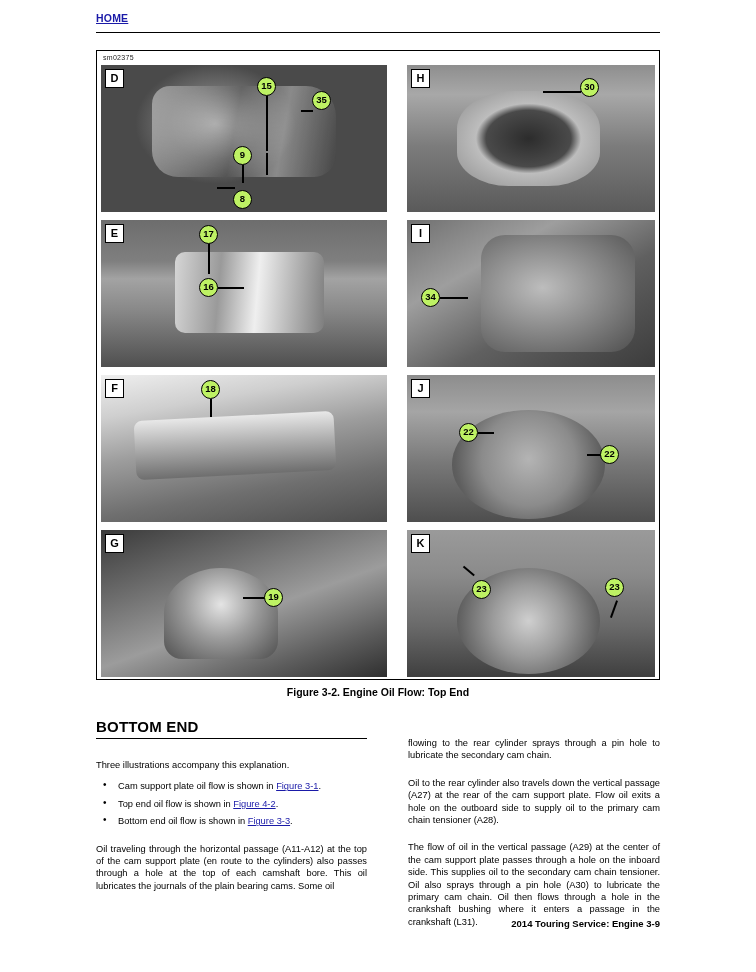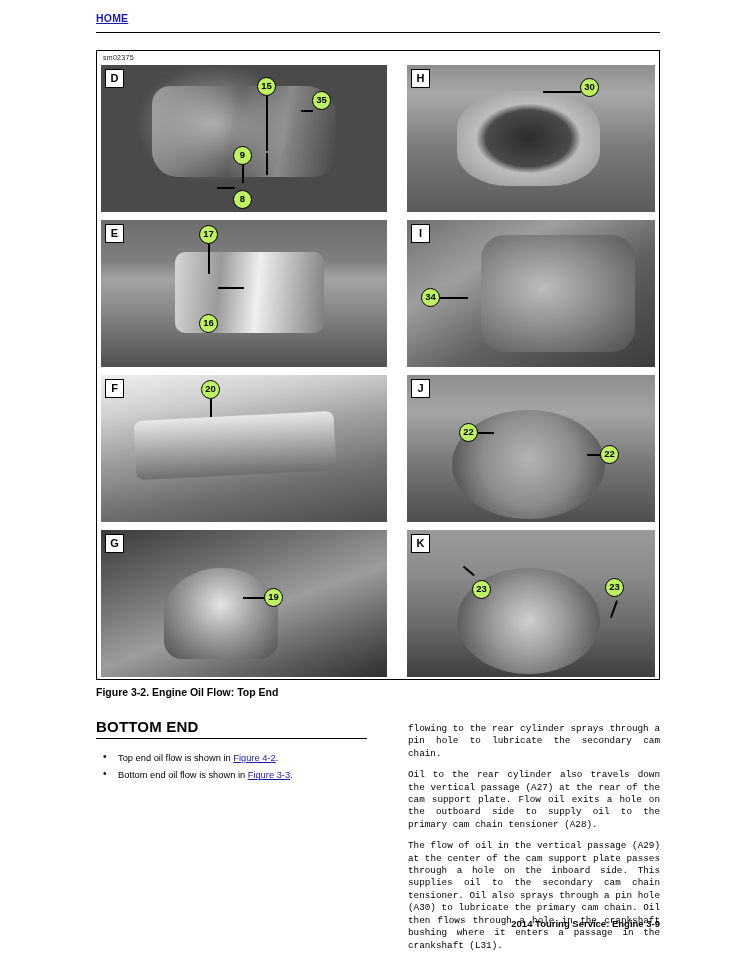--- a/index.html
+++ b/index.html
@@ -226,20 +226,21 @@
     left: 20%; top: 26%;
     width: 58%; height: 72%;
     background: radial-gradient(circle at 50% 50%, #cfcfcf 0%, #9b9b9b 40%, #5e5e5e 80%);
     border-radius: 50%;
   }
   .fig-caption {
     position: absolute;
     left: 96px;
     top: 686px;
     width: 564px;
+    text-align: center;
     font-size: 10.5px;
     font-weight: 700;
   }
   
   .section-title {
     position: absolute;
     left: 96px;
     top: 718px;
     font-size: 15px;
     font-weight: 700;
@@ -265,22 +266,21 @@
   .col-right {
     position: absolute;
     left: 408px;
     top: 722px;
     width: 252px;
     font-size: 9.3px;
     line-height: 12.4px;
     text-align: justify;
   }
   .col-left p, .col-right p {
-    margin: 1px 0 9px 0;
-    font-family: Liberation Mono, monospace;
+    margin: 15px 0 9px 0;
   }
   ul.bullets {
     margin: 8px 0 9px 0;
     padding: 0;
     list-style: none;
   }
   ul.bullets li {
     position: relative;
     padding-left: 22px;
     margin-bottom: 5px;
@@ -338,35 +338,35 @@
         <div class="panel-label">H</div>
         <div class="callout" style="left:173px; top:13px;">30</div>
         <div class="leader" style="left:136px; top:26px; width:38px; height:1.5px;"></div>
       </div>
 
       <div class="cell cellL row2">
         <div class="photo pE"></div>
         <div class="panel-label">E</div>
         <div class="callout" style="left:98px; top:5px;">17</div>
         <div class="leader" style="left:107px; top:24px; width:1.5px; height:30px;"></div>
-        <div class="callout" style="left:98px; top:58px;margin-top:36px;">16</div>
+        <div class="callout" style="left:98px; top:58px;">16</div>
         <div class="leader" style="left:117px; top:67px; width:26px; height:1.5px;"></div>
       </div>
 
       <div class="cell cellR row2">
         <div class="photo pI"></div>
         <div class="panel-label">I</div>
         <div class="callout" style="left:14px; top:68px;">34</div>
         <div class="leader" style="left:33px; top:77px; width:28px; height:1.5px;"></div>
       </div>
 
       <div class="cell cellL row3">
         <div class="photo pF"></div>
         <div class="panel-label">F</div>
-        <div class="callout" style="left:100px; top:5px;">20</div>
+        <div class="callout" style="left:100px; top:5px;">18</div>
         <div class="leader" style="left:109px; top:24px; width:1.5px; height:18px;"></div>
       </div>
 
       <div class="cell cellR row3">
         <div class="photo pJ"></div>
         <div class="panel-label">J</div>
         <div class="callout" style="left:52px; top:48px;">22</div>
         <div class="leader" style="left:71px; top:57px; width:16px; height:1.5px;"></div>
         <div class="callout" style="left:193px; top:70px;">22</div>
         <div class="leader" style="left:180px; top:79px; width:14px; height:1.5px;"></div>
@@ -390,24 +390,27 @@
 
     </div>
   </div>
 
   <div class="fig-caption">Figure 3-2. Engine Oil Flow: Top End</div>
 
   <div class="section-title">BOTTOM END</div>
   <div class="title-rule"></div>
 
   <div class="col-left">
+    <p>Three illustrations accompany this explanation.</p>
     <ul class="bullets">
+      <li><span>Cam support plate oil flow is shown in </span><a class="xref" href="#">Figure 3-1</a><span>.</span></li>
       <li><span>Top end oil flow is shown in </span><a class="xref" href="#">Figure 4-2</a><span>.</span></li>
       <li><span>Bottom end oil flow is shown in </span><a class="xref" href="#">Figure 3-3</a><span>.</span></li>
     </ul>
+    <p>Oil traveling through the horizontal passage (A11-A12) at the top of the cam support plate (en route to the cylinders) also passes through a hole at the top of each camshaft bore. This oil lubricates the journals of the plain bearing cams. Some oil</p>
   </div>
 
   <div class="col-right">
     <p>flowing to the rear cylinder sprays through a pin hole to lubricate the secondary cam chain.</p>
     <p>Oil to the rear cylinder also travels down the vertical passage (A27) at the rear of the cam support plate. Flow oil exits a hole on the outboard side to supply oil to the primary cam chain tensioner (A28).</p>
     <p>The flow of oil in the vertical passage (A29) at the center of the cam support plate passes through a hole on the inboard side. This supplies oil to the secondary cam chain tensioner. Oil also sprays through a pin hole (A30) to lubricate the primary cam chain. Oil then flows through a hole in the crankshaft bushing where it enters a passage in the crankshaft (L31).</p>
   </div>
 
   <div class="footer">2014 Touring Service:  Engine  3-9</div>
 

